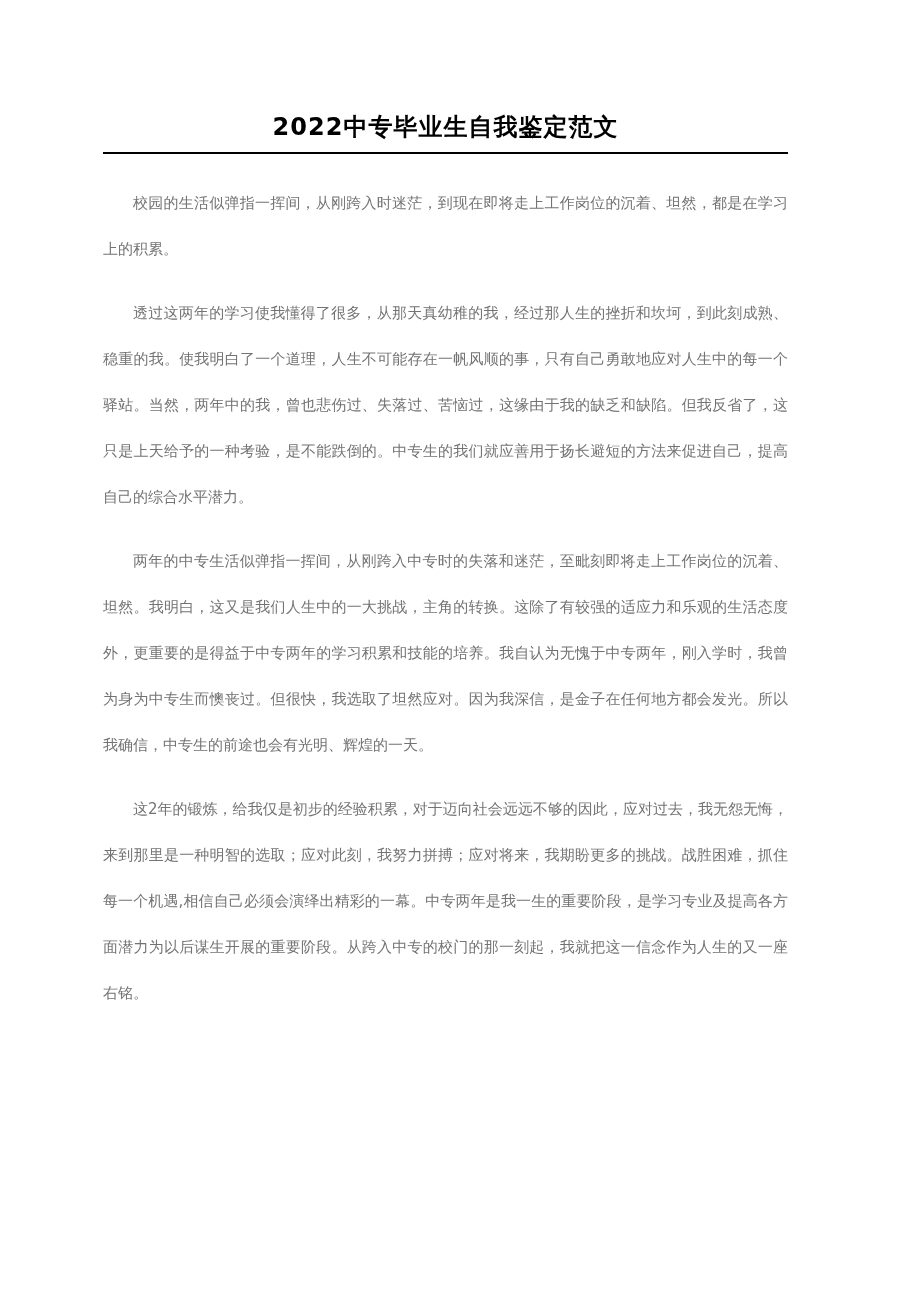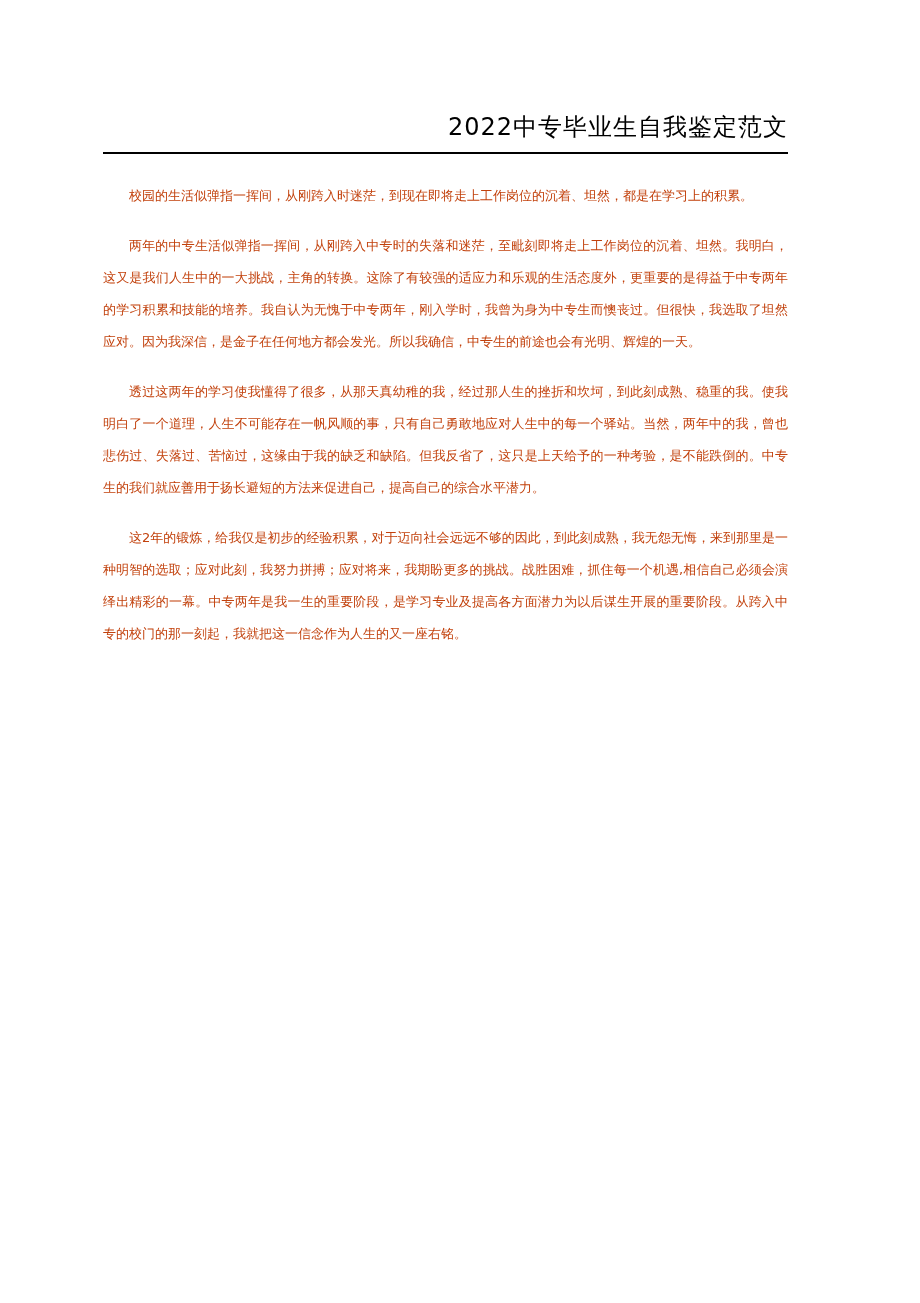--- a/index.html
+++ b/index.html
@@ -15,39 +15,39 @@
     background: #ffffff;
     color: #000000;
     font-family: "DejaVu Sans", "Liberation Sans", sans-serif;
     overflow: hidden;
   }
   .content {
     padding: 112px 132px 60px 103px; 
   }
   .doc-title {
     font-size: 24px;
-    font-weight: normal;
-    text-align: right;
+    font-weight: bold;
+    text-align: center;
     margin: 0 0 10px 0;
     letter-spacing: 1px;
     line-height: 1.25;
     color: #000000;
   }
   .title-rule {
     height: 0;
     border: none;
     border-top: 2px solid #000000;
     margin: 0;
   }
   .para {
-    font-size: 13px;
-    line-height: 32px;
+    font-size: 15px;
+    line-height: 46px;
     margin: 18px 0 0 0;
     text-align: justify;
-    color: #c2410c;
+    color: #737373;
     word-break: break-all;
   }
   .para.indent {
     text-indent: 2em;
   }
   .para.first {
     margin-top: 26px;
   }
 </style>
 </head>
@@ -56,21 +56,21 @@
 <div class="page">
   <div class="content">
 
     <h1 class="doc-title">2022中专毕业生自我鉴定范文</h1>
 
     <div class="title-rule"></div>
 
     <p class="para indent first">校园的生活似弹指一挥间，从刚跨入时迷茫，到现在即将走上工作岗位的沉着、坦然，都是在学习上的积累。</p>
 
 
+    <p class="para indent">透过这两年的学习使我懂得了很多，从那天真幼稚的我，经过那人生的挫折和坎坷，到此刻成熟、稳重的我。使我明白了一个道理，人生不可能存在一帆风顺的事，只有自己勇敢地应对人生中的每一个驿站。当然，两年中的我，曾也悲伤过、失落过、苦恼过，这缘由于我的缺乏和缺陷。但我反省了，这只是上天给予的一种考验，是不能跌倒的。中专生的我们就应善用于扬长避短的方法来促进自己，提高自己的综合水平潜力。</p>
+
     <p class="para indent">两年的中专生活似弹指一挥间，从刚跨入中专时的失落和迷茫，至毗刻即将走上工作岗位的沉着、坦然。我明白，这又是我们人生中的一大挑战，主角的转换。这除了有较强的适应力和乐观的生活态度外，更重要的是得益于中专两年的学习积累和技能的培养。我自认为无愧于中专两年，刚入学时，我曾为身为中专生而懊丧过。但很快，我选取了坦然应对。因为我深信，是金子在任何地方都会发光。所以我确信，中专生的前途也会有光明、辉煌的一天。</p>
 
-    <p class="para indent">透过这两年的学习使我懂得了很多，从那天真幼稚的我，经过那人生的挫折和坎坷，到此刻成熟、稳重的我。使我明白了一个道理，人生不可能存在一帆风顺的事，只有自己勇敢地应对人生中的每一个驿站。当然，两年中的我，曾也悲伤过、失落过、苦恼过，这缘由于我的缺乏和缺陷。但我反省了，这只是上天给予的一种考验，是不能跌倒的。中专生的我们就应善用于扬长避短的方法来促进自己，提高自己的综合水平潜力。</p>
-
-    <p class="para indent">这2年的锻炼，给我仅是初步的经验积累，对于迈向社会远远不够的因此，到此刻成熟，我无怨无悔，来到那里是一种明智的选取；应对此刻，我努力拼搏；应对将来，我期盼更多的挑战。战胜困难，抓住每一个机遇,相信自己必须会演绎出精彩的一幕。中专两年是我一生的重要阶段，是学习专业及提高各方面潜力为以后谋生开展的重要阶段。从跨入中专的校门的那一刻起，我就把这一信念作为人生的又一座右铭。</p>
+    <p class="para indent">这2年的锻炼，给我仅是初步的经验积累，对于迈向社会远远不够的因此，应对过去，我无怨无悔，来到那里是一种明智的选取；应对此刻，我努力拼搏；应对将来，我期盼更多的挑战。战胜困难，抓住每一个机遇,相信自己必须会演绎出精彩的一幕。中专两年是我一生的重要阶段，是学习专业及提高各方面潜力为以后谋生开展的重要阶段。从跨入中专的校门的那一刻起，我就把这一信念作为人生的又一座右铭。</p>
 
 
   </div>
 </div>
 
 </body></html>

